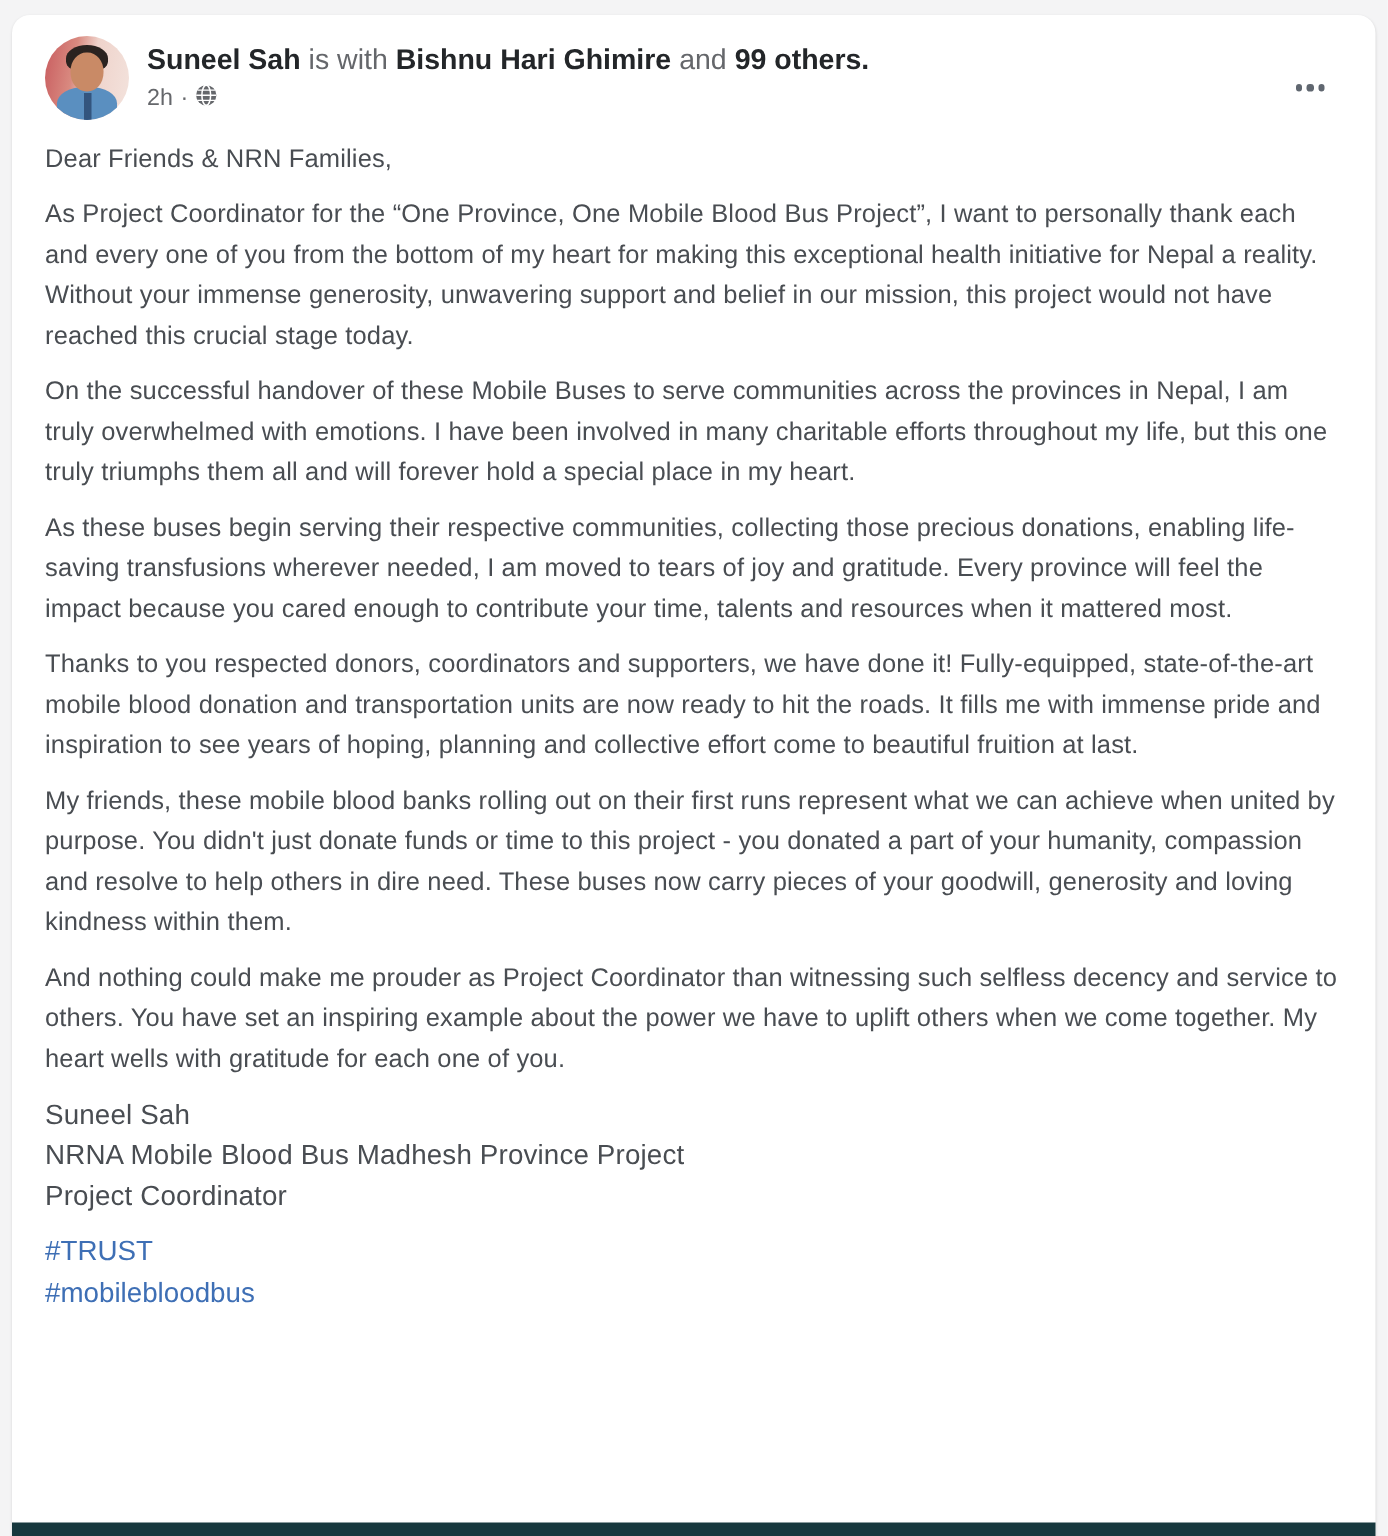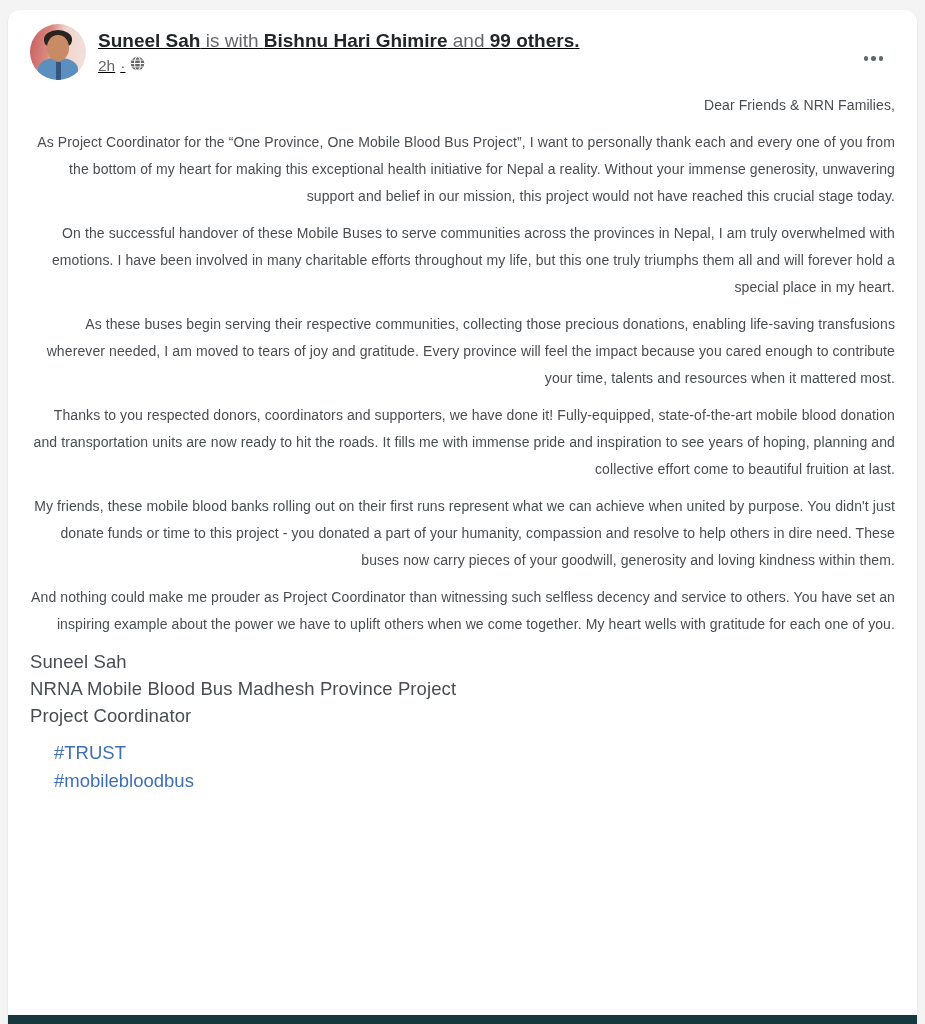--- a/index.html
+++ b/index.html
@@ -13,21 +13,21 @@
   .post-card {
     position: absolute;
     left: 8px; top: 10px; right: 8px; bottom: 0;
     background: #ffffff;
     border-radius: 12px 12px 0 0;
     box-shadow: 0 1px 2px rgba(0,0,0,0.12);
     padding: 14px 22px 0 22px;
     overflow: hidden;
   }
   
-  .post-header { display: flex; align-items: flex-start; position: relative; text-decoration: underline; }
+  .post-header { display: flex; align-items: flex-start; position: relative; }
   .avatar {
     width: 56px; height: 56px; border-radius: 50%;
     overflow: hidden; flex: 0 0 56px;
     position: relative;
     background: linear-gradient(100deg, #c85b5e 0%, #d98a80 34%, #efd3cb 55%, #f3e3dd 100%);
     cursor: pointer;
   }
   .avatar .hair {
     position: absolute; left: 14px; top: 6px;
     width: 28px; height: 18px;
@@ -67,35 +67,33 @@
     display: flex; gap: 3px; padding: 8px 4px;
     cursor: pointer;
   }
   .more-menu .dot {
     width: 4.5px; height: 4.5px; border-radius: 50%;
     background: #606770;
   }
   
   .post-body { margin-top: 12px; }
   .post-body p {
-    font-size: 14px; line-height: 27px;
+    font-size: 17px; line-height: 27px;
     color: #494d52;
     margin-bottom: 10px;
     letter-spacing: 0.1px;
-    text-align: right;
   }
   .sig-block { margin-bottom: 10px; }
   .sig-block div {
     font-size: 18.5px; line-height: 27px; color: #494d52; letter-spacing: 0.1px;
   }
   .tags-block div {
     font-size: 18.5px; line-height: 28px;
     color: #3e6fb5;
     cursor: pointer;
-    margin-left: 24px;
   }
   .photo-strip {
     position: absolute; left: 8px; right: 8px; bottom: 0;
     height: 9px;
     background: #17383e;
     cursor: pointer;
   }
 </style>
 </head>
 <body>

